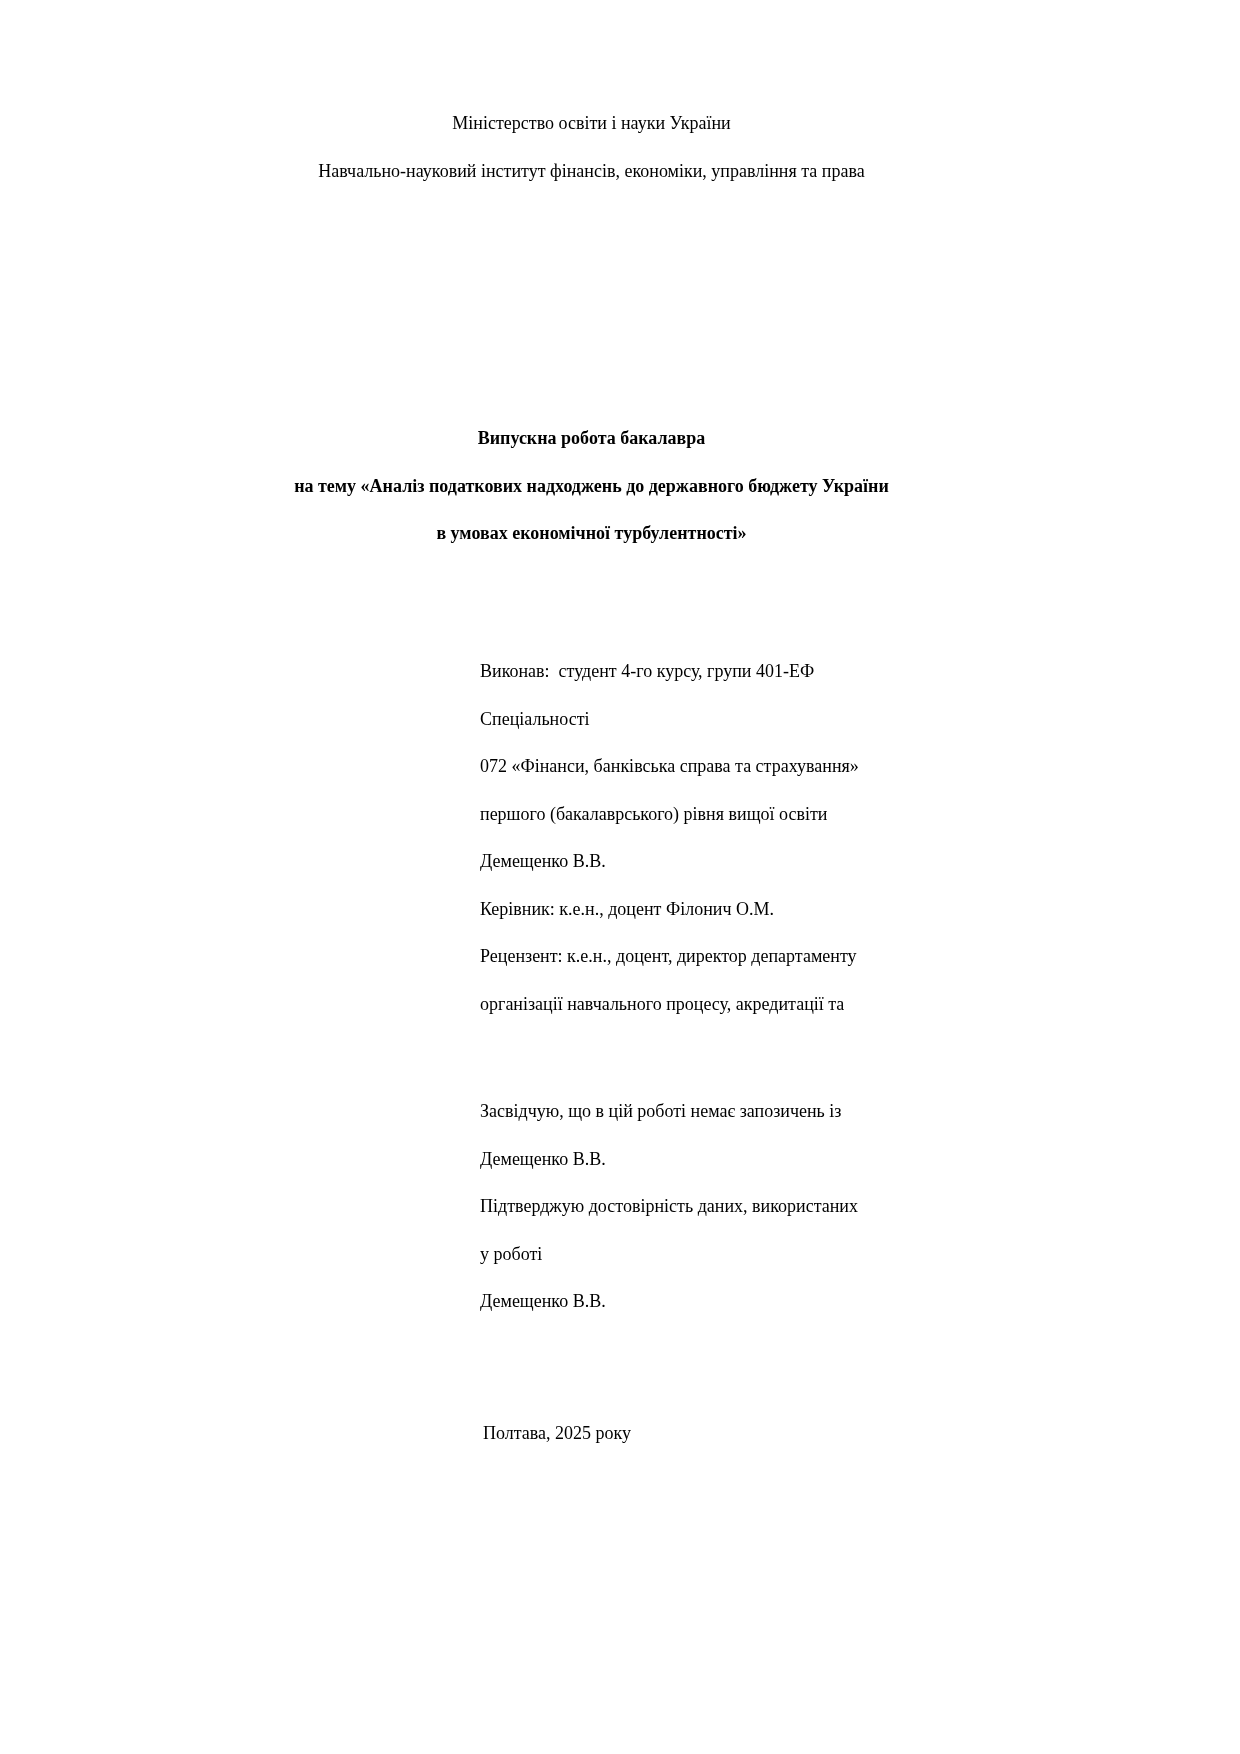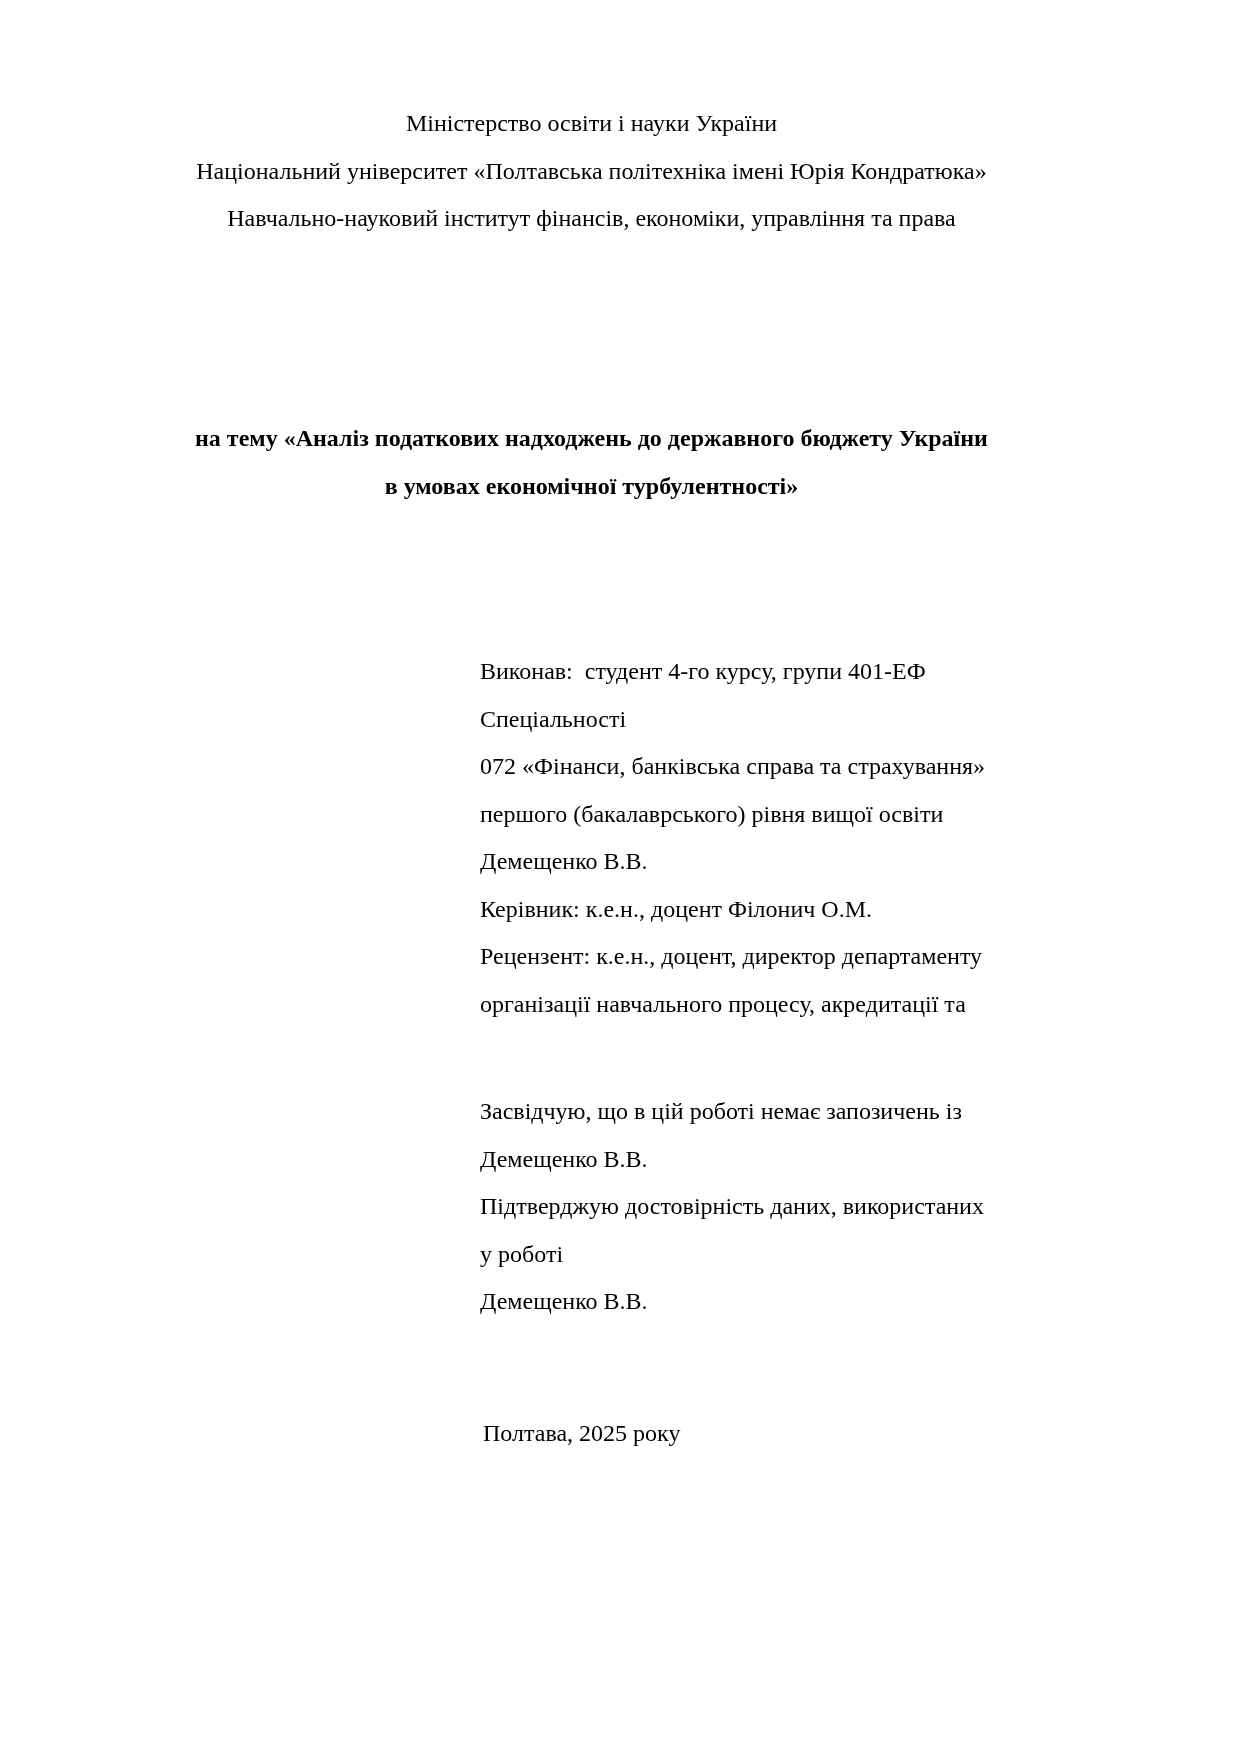--- a/index.html
+++ b/index.html
@@ -22,43 +22,43 @@
     left: 0;
     right: 57px;
     text-align: center;
   }
   .left-block {
     left: 480px;
     right: 40px;
     text-align: left;
   }
   .line {
-    font-size: 24px;
+    font-size: 18px;
     line-height: 47.5px;
     white-space: pre-wrap;
   }
   .bold .line {
     font-weight: bold;
   }
   #header-block   { top: 100px; }
   #title-block    { top: 415px; }
   #details-block  { top: 648px; }
   #attest-block   { top: 1088px; }
   #footer-block   { top: 1410px; left: 483px; text-align: center; }
 </style>
 </head>
 <body>
 
 <div id="header-block" class="block center-block">
   <div class="line">Міністерство освіти і науки України</div>
-  <div class="line">Національний університет «Полтавська політехніка імені Юрія Кондратюка»</div>
   <div class="line">Навчально-науковий інститут фінансів, економіки, управління та права</div>
 </div>
 
 <div id="title-block" class="block center-block bold">
+  <div class="line">Випускна робота бакалавра</div>
   <div class="line">на тему «Аналіз податкових надходжень до державного бюджету України</div>
   <div class="line">в умовах економічної турбулентності»</div>
 </div>
 
 <div id="details-block" class="block left-block">
   <div class="line">Виконав:  студент 4-го курсу, групи 401-ЕФ</div>
   <div class="line">Спеціальності</div>
   <div class="line">072 «Фінанси, банківська справа та страхування»</div>
   <div class="line">першого (бакалаврського) рівня вищої освіти</div>
   <div class="line">Демещенко В.В.</div>

